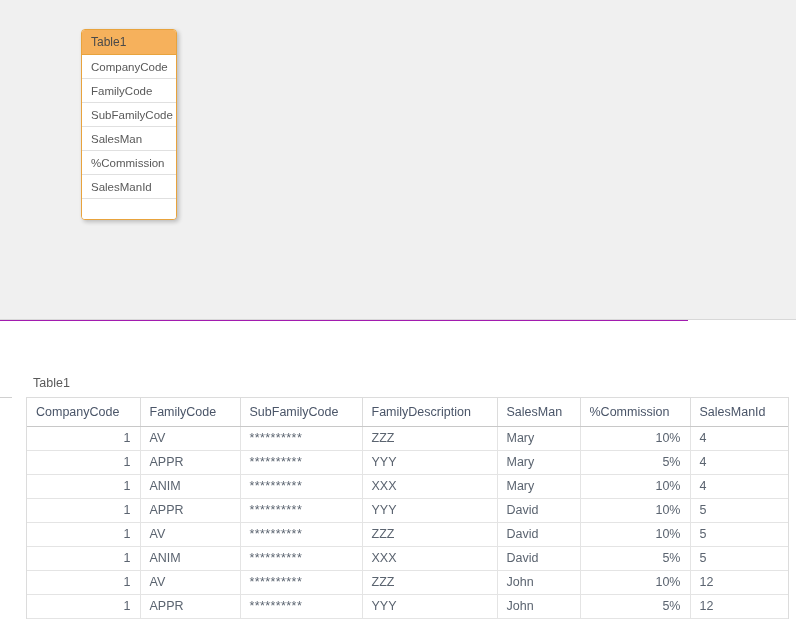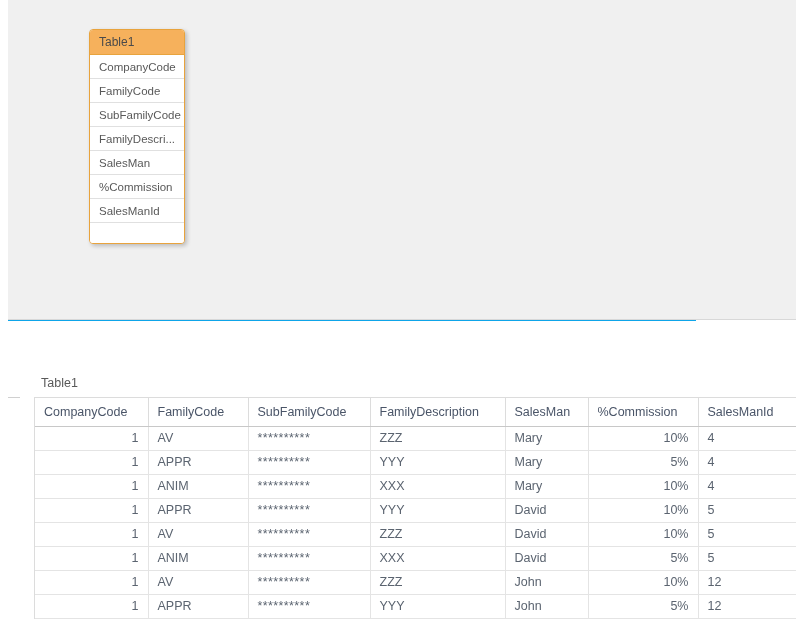--- a/index.html
+++ b/index.html
@@ -8,22 +8,21 @@
     width: 796px; height: 623px;
     background: #ffffff;
     font-family: "Liberation Sans", sans-serif;
     overflow: hidden;
   }
 
   #app {
     position: relative;
     width: 688px;
     height: 623px;
-    background: #0ea5e9;
-    margin-left: 8px;
+    background: #a21caf;
   }
 
   
   .canvas {
     position: absolute;
     left: 0; top: 0;
     width: 796px;
     height: 320px;
     background: #f0f0f0;
     border-bottom: 1px solid #d8d8d8;
@@ -157,21 +156,20 @@
 <body>
 
 <div id="app">
 
   <div class="canvas">
     <div class="table-bubble">
       <div class="bubble-header">Table1</div>
       <div class="bubble-field">CompanyCode</div>
       <div class="bubble-field">FamilyCode</div>
       <div class="bubble-field">SubFamilyCode</div>
-      <div class="bubble-field">FamilyDescri...</div>
       <div class="bubble-field">SalesMan</div>
       <div class="bubble-field">%Commission</div>
       <div class="bubble-field">SalesManId</div>
       <div class="bubble-foot"></div>
     </div>
   </div>
 
   <div class="preview">
     <div class="preview-title">Table1</div>
     <div class="left-tick"></div>

